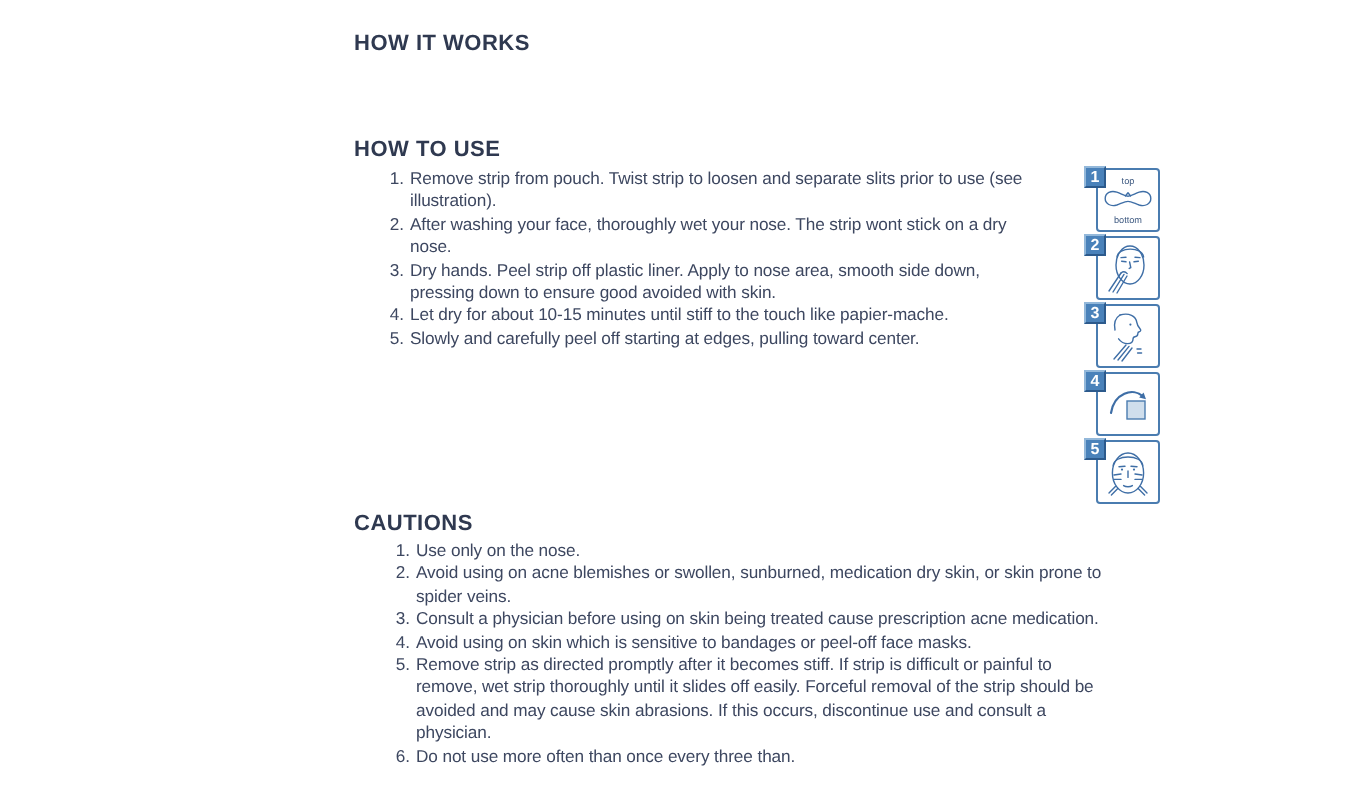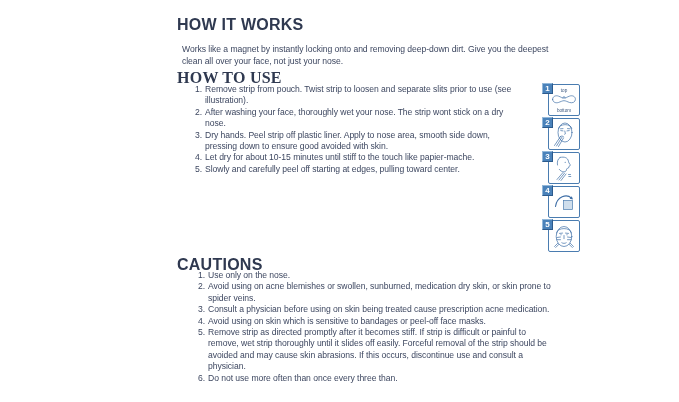--- a/index.html
+++ b/index.html
@@ -1,25 +1,25 @@
 <!DOCTYPE html>
 <html><head>
 <meta charset="utf-8">
 <style>
   html,body { margin:0; padding:0; background:#ffffff; }
   .page {
     position:relative; width:679px; height:402px; background:#ffffff;
     font-family:"Liberation Sans", sans-serif; color:#3d4760; overflow:hidden;
   }
   .h {
-    position:absolute; margin:0; font-size:16px; font-weight:bold;
+    position:absolute; margin:0; font-size:11px; font-weight:bold;
     color:#2f3950; letter-spacing:0.25px;
   }
   #hiw-title { left:177px; top:16px; }
-  #htu-title { left:177px; top:69px;font-family:Liberation Serif, serif; }
+  #htu-title { left:177px; top:69px; }
   #cau-title { left:177px; top:256px; }
   .body-par {
     position:absolute; left:182px; top:44px; width:400px; margin:0;
     font-size:8.6px; line-height:11.5px; letter-spacing:-0.05px; white-space:pre-line;
   }
   .list { position:absolute; list-style:none; margin:0; padding:0;
           font-size:8.6px; line-height:11.4px; letter-spacing:-0.05px; }
   .list.howto    { left:189px; top:84px;  width:362px; }
   .list.cautions { left:192px; top:270px; width:400px; }
   .item { display:flex; }
@@ -42,22 +42,20 @@
   .art { fill:none; stroke:#3e6ea6; stroke-width:0.7; stroke-linecap:round; stroke-linejoin:round; }
   .art-fill { fill:#3e6ea6; stroke:none; }
   .svg-label { font-size:4.6px; fill:#3b577f; font-family:"Liberation Sans", sans-serif; }
 </style>
 </head>
 <body>
 
 <div class="page">
 
   <h1 class="h" id="hiw-title">HOW IT WORKS</h1>
-  <p class="body-par">Works like a magnet by instantly locking onto and removing deep-down dirt. Give you the deepest
-clean all over your face, not just your nose.</p>
 
   <h2 class="h" id="htu-title">HOW TO USE</h2>
 
   <ol class="list howto">
     <li class="item">
       <span class="num">1.</span>
       <span class="txt">Remove strip from pouch. Twist strip to loosen and separate slits prior to use (see
 illustration).</span>
     </li>
     <li class="item">

